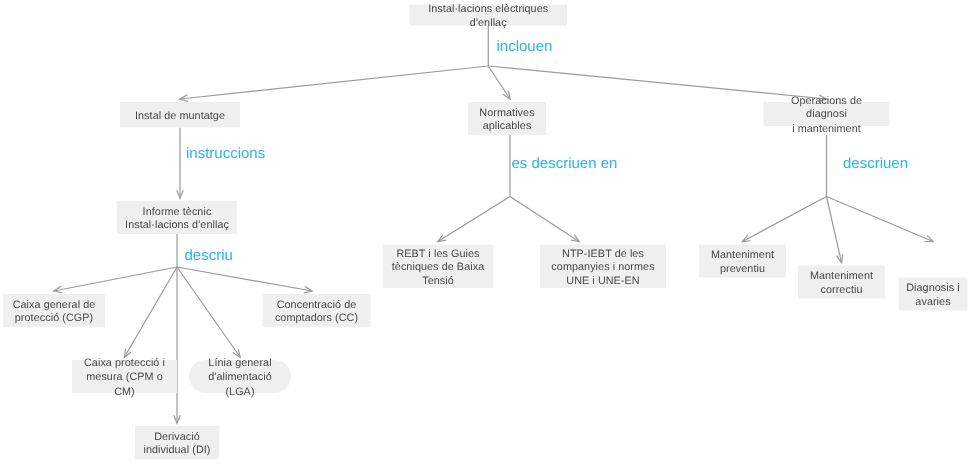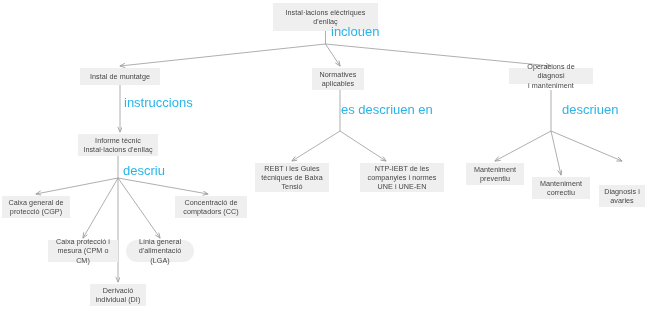--- a/index.html
+++ b/index.html
@@ -39,21 +39,21 @@
     letter-spacing: 0.05px;
     z-index: 2;
   }
   .node span {
     display: block;
     width: 100%;
   }
   .edge-label {
     position: absolute;
     color: #29b5e8;
-    font-size: 13px;
+    font-size: 10px;
     line-height: 9px;
     white-space: nowrap;
     z-index: 3;
   }
 </style>
 </head>
 <body>
 
 <div id="canvas">
 
@@ -79,21 +79,21 @@
         <path d="M 118 156 L 118 178" stroke="#9a9a9a"></path>
         <path d="M 118 178 L 36 194" stroke="#9a9a9a" marker-end="url(#arrow)"></path>
         <path d="M 118 178 L 83 238" stroke="#9a9a9a" marker-end="url(#arrow)"></path>
         <path d="M 118 178 L 160 238" stroke="#9a9a9a" marker-end="url(#arrow)"></path>
         <path d="M 118 178 L 208 194" stroke="#9a9a9a" marker-end="url(#arrow)"></path>
         <path d="M 118 178 L 118 282" stroke="#9a9a9a" marker-end="url(#arrow)"></path>
       </g>
   </svg>
 
   <div id="nodes-layer">
-      <div class="node" style="left: 273px; top: 3px; width: 105px; height: 28px; background: rgb(239, 239, 239); color: rgb(70, 70, 70); justify-content: center;">
+      <div class="node" style="left: 273px; top: 3px; width: 105px; height: 14px; background: rgb(239, 239, 239); color: rgb(70, 70, 70); justify-content: center;">
         <span>Instal·lacions elèctriques d'enllaç</span>
       </div>
       <div class="node" style="left: 80px; top: 68px; width: 80px; height: 17px; background: rgb(239, 239, 239); color: rgb(70, 70, 70);">
         <span>Instal de muntatge</span>
       </div>
       <div class="node" style="left: 312px; top: 68px; width: 52px; height: 22px; background: rgb(239, 239, 239); color: rgb(70, 70, 70);">
         <span>Normatives<br>aplicables</span>
       </div>
       <div class="node" style="left: 509px; top: 68px; width: 84px; height: 16px; background: rgb(239, 239, 239); color: rgb(70, 70, 70);">
         <span>Operacions de diagnosi<br>i manteniment</span>

